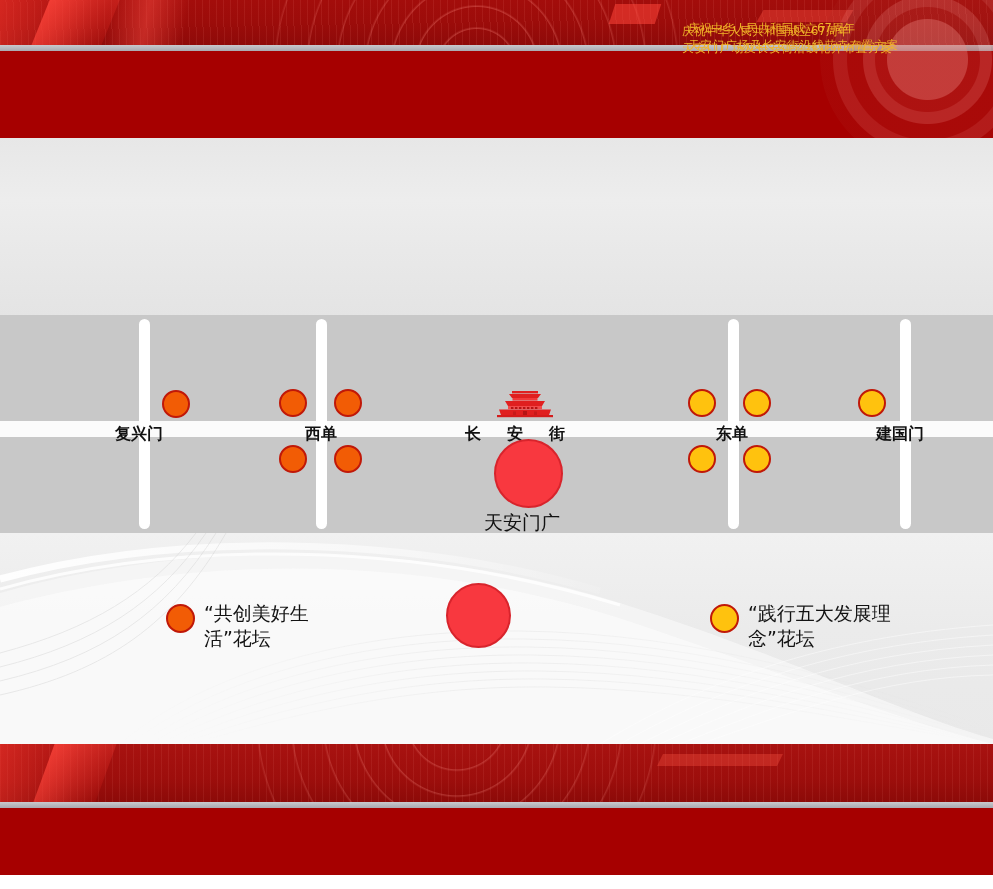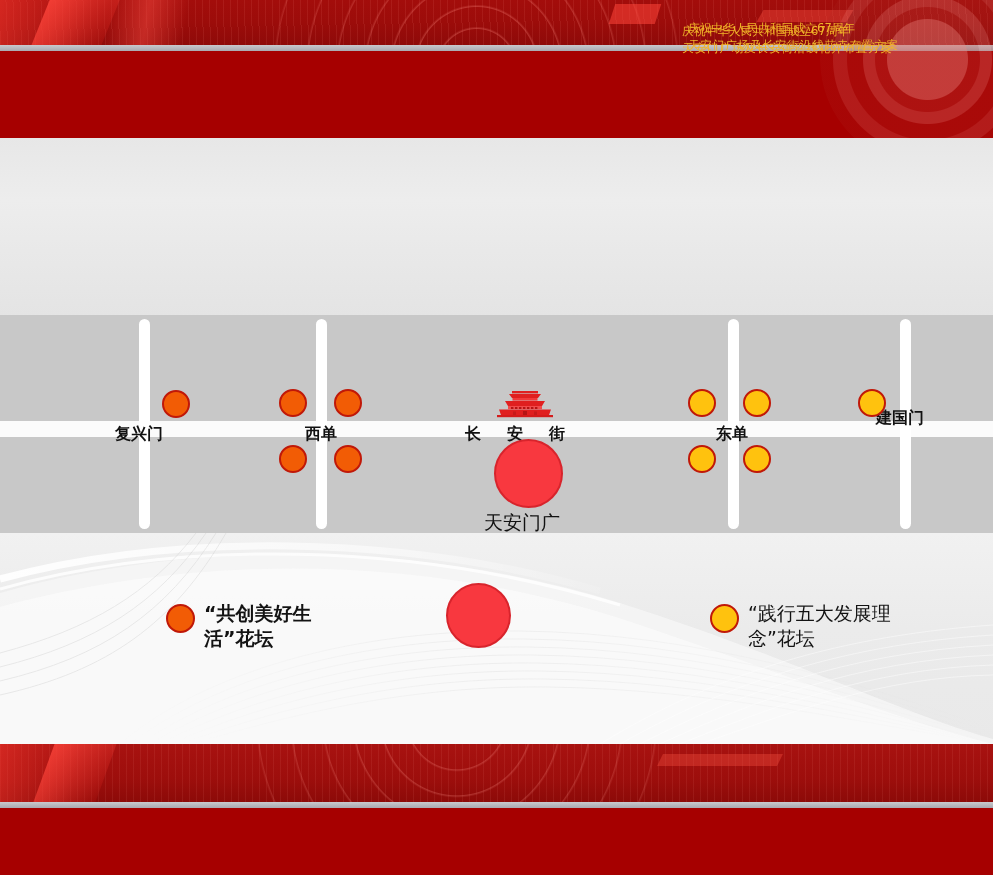--- a/index.html
+++ b/index.html
@@ -283,21 +283,21 @@
     <div class="road-h"></div>
     <div class="road-v" style="left:139px; top:4px;  height:210px;"></div>
     <div class="road-v" style="left:316px; top:4px;  height:210px;"></div>
     <div class="road-v" style="left:728px; top:4px;  height:210px;"></div>
     <div class="road-v" style="left:900px; top:4px;  height:210px;"></div>
   </div>
 
   <div class="xing-label" style="left:115px; top:424px;">复兴门</div>
   <div class="xing-label" style="left:305px; top:424px;">西单</div>
   <div class="xing-label" style="left:716px; top:424px;">东单</div>
-  <div class="xing-label" style="left:876px; top:408px;">建国门</div>
+  <div class="xing-label" style="left:876px; top:424px;">建国门</div>
 
   <div class="avenue-label" style="left:465px; top:424px;">长安街</div>
 
   <svg class="gate" viewBox="0 0 72 28">
     <rect x="23" y="1" width="26" height="2.4" fill="#e01f1f"></rect>
     <polygon points="20,4 52,4 49,8 23,8" fill="#e01f1f"></polygon>
     <rect x="23.5" y="8" width="25" height="2.6" fill="#f03a3a"></rect>
     <polygon points="16,11 56,11 53,16 19,16" fill="#e01f1f"></polygon>
     <rect x="19" y="16" width="34" height="3.2" fill="#f24b4b"></rect>
     <rect x="22" y="17" width="2.4" height="2" fill="#b51414"></rect>
@@ -370,21 +370,21 @@
         <path d="M0,120 C90,96 150,60 196,0"></path>
         <path d="M0,134 C96,110 158,70 206,0"></path>
         <path d="M0,148 C102,124 166,80 216,0"></path>
         <path d="M0,162 C108,138 174,90 226,0"></path>
       </g>
     </svg>
   </div>
 
   <div class="legend-item" style="left:166px; top:601px;">
     <div class="legend-swatch" style="width:29px;height:29px;background:#f25c05;border:2px solid #c01808;margin-right:9px;margin-top:3px;"></div>
-    <div class="legend-label" style="width:148px;font-weight:bold;">“共创美好生活”花坛</div>
+    <div class="legend-label" style="width:148px;">“共创美好生活”花坛</div>
   </div>
 
   <div class="legend-item" style="left:446px; top:583px;">
     <div class="legend-swatch" style="width:65px;height:65px;background:#f8383f;border:2px solid #d8242c;margin-right:11px;margin-top:0px;"></div>
   </div>
 
   <div class="legend-item" style="left:710px; top:601px;">
     <div class="legend-swatch" style="width:29px;height:29px;background:#ffc20e;border:2px solid #c01808;margin-right:9px;margin-top:3px;"></div>
     <div class="legend-label" style="width:190px;">“践行五大发展理念”花坛</div>
   </div>

